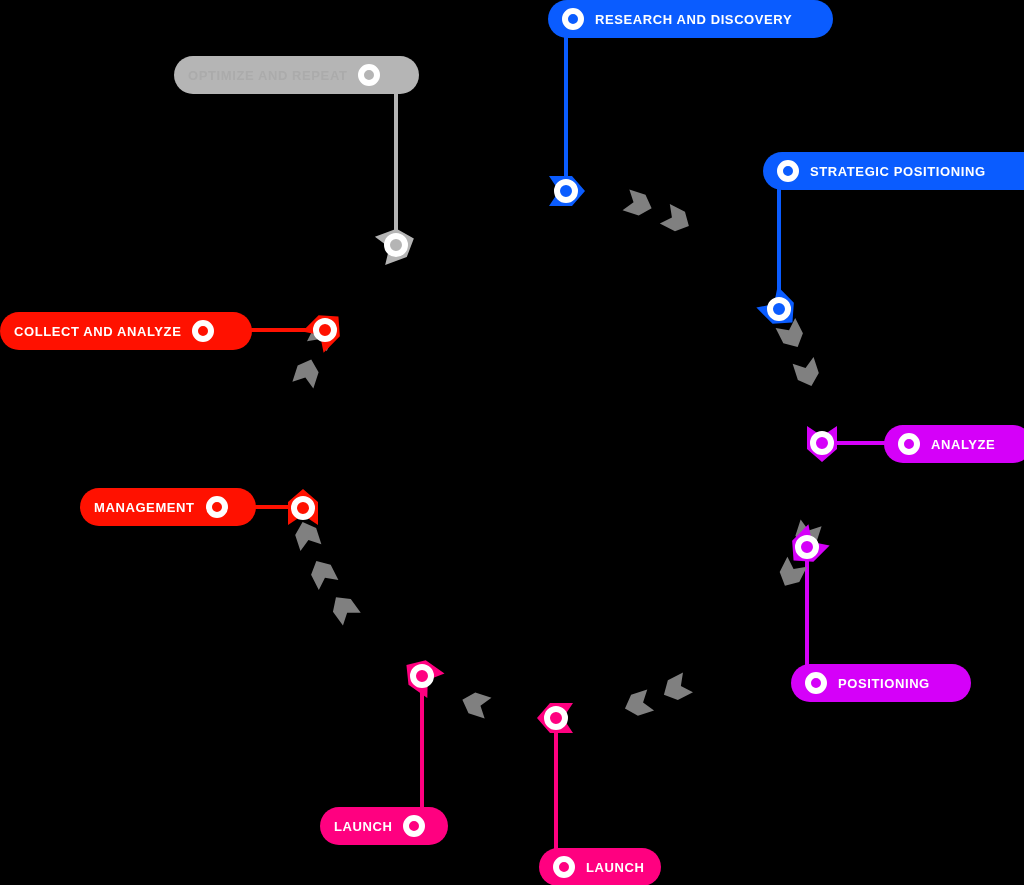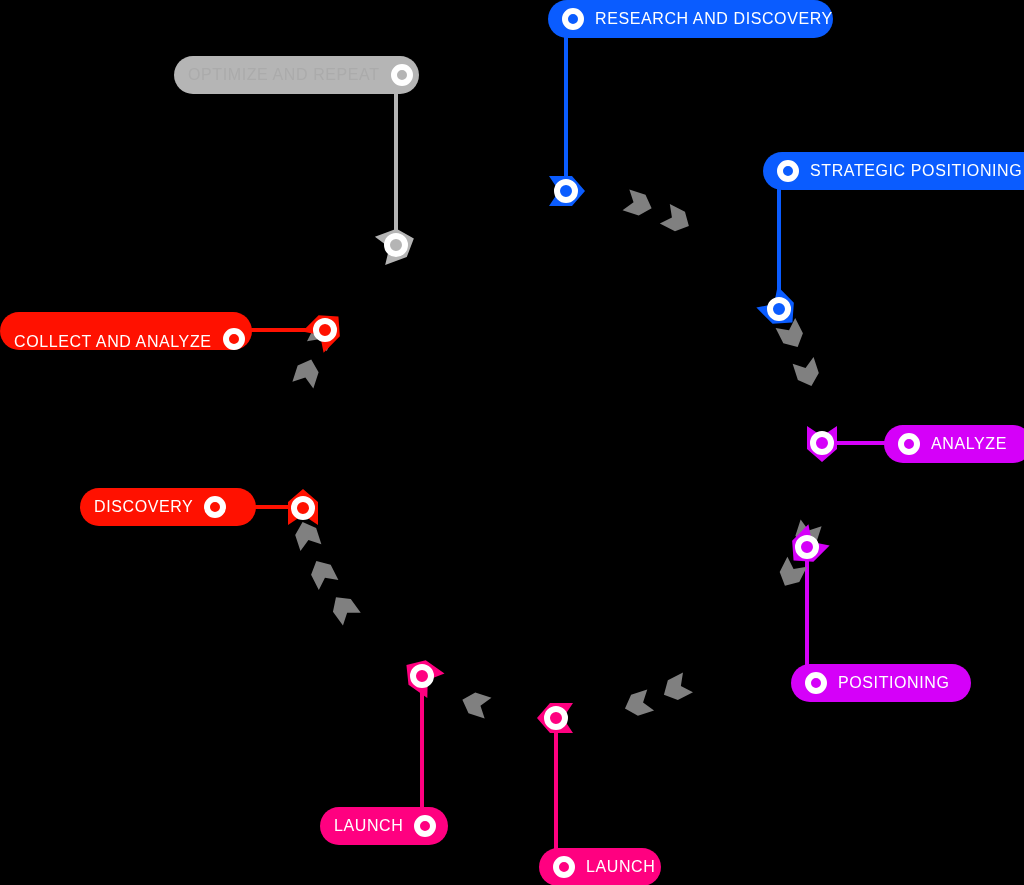--- a/index.html
+++ b/index.html
@@ -18,22 +18,22 @@
     padding:0 14px;
     box-sizing:border-box;
     white-space:nowrap;
   }
   .pill .ring{
     width:22px;height:22px;border-radius:50%;
     border:6px solid #fff;box-sizing:border-box;
     flex:0 0 auto;
   }
   .pill .txt{
-    font-size:16px;
-    font-weight:normal;
+    font-size:13px;
+    font-weight:bold;
     letter-spacing:0.6px;
     color:#fff;
     line-height:1;
   }
   .pill.icon-left .ring{margin-right:11px;}
   .pill.icon-right .ring{margin-left:11px;}
   .pill.gray .txt{color:#ababab;}
   .pill.gray .ring{border-color:#fff;}
 </style>
 </head>
@@ -144,24 +144,24 @@
       </div>
       <div class="pill icon-left" style="left: 539px; top: 848px; width: 122px; background: rgb(255, 0, 128);">
         <span class="ring"></span>
         <span class="txt">LAUNCH</span>
       </div>
       <div class="pill icon-right" style="left: 320px; top: 807px; width: 128px; background: rgb(255, 0, 128);">
         <span class="txt">LAUNCH</span>
         <span class="ring"></span>
       </div>
       <div class="pill icon-right" style="left: 80px; top: 488px; width: 176px; background: rgb(255, 17, 0);">
-        <span class="txt">DISCOVERY</span>
+        <span class="txt">MANAGEMENT</span>
         <span class="ring"></span>
       </div>
-      <div class="pill icon-right" style="left: 0px; top: 312px; width: 252px; background: rgb(255, 17, 0); align-items: flex-end;">
+      <div class="pill icon-right" style="left: 0px; top: 312px; width: 252px; background: rgb(255, 17, 0);">
         <span class="txt">COLLECT AND ANALYZE</span>
         <span class="ring"></span>
       </div>
       <div class="pill icon-right gray" style="left: 174px; top: 56px; width: 245px; background: rgb(181, 181, 181);">
         <span class="txt">OPTIMIZE AND REPEAT</span>
         <span class="ring"></span>
       </div>
     </div>
 </div>
 

